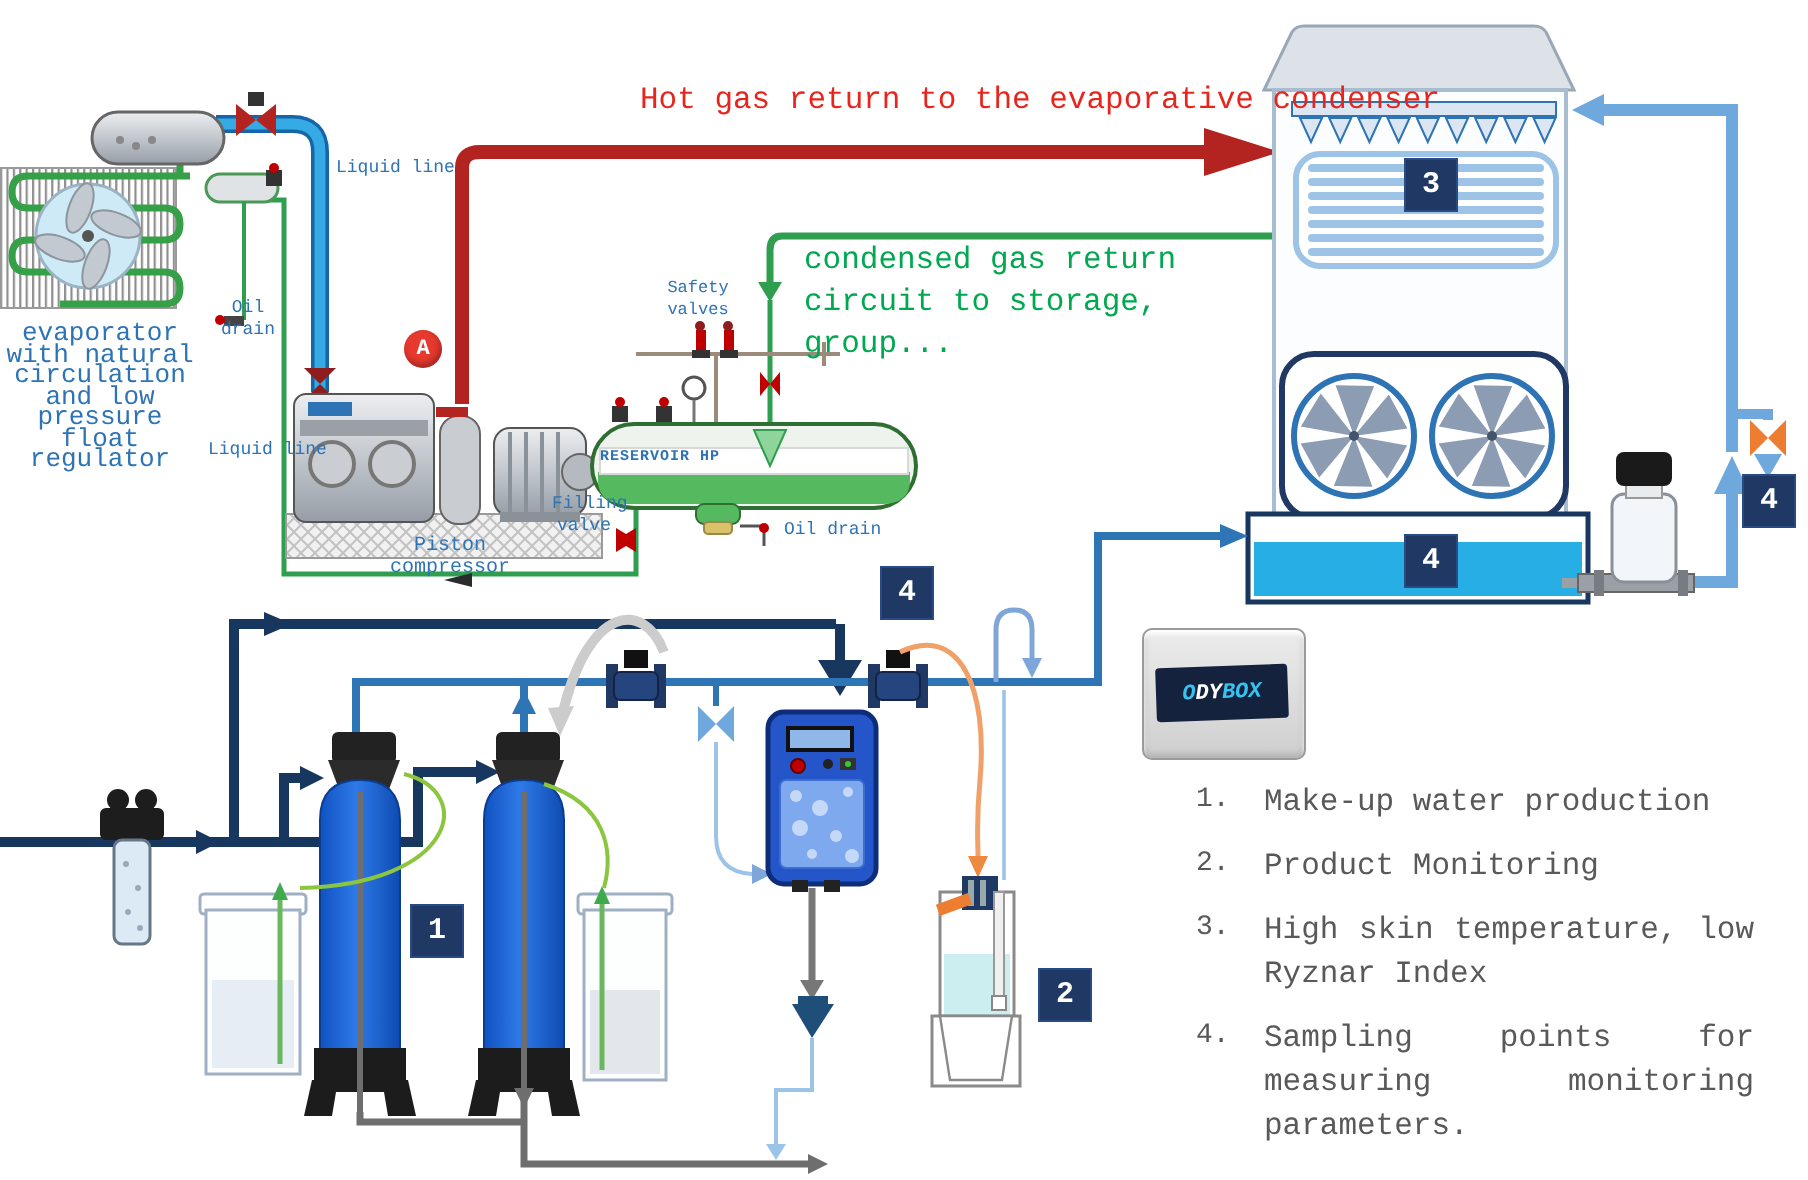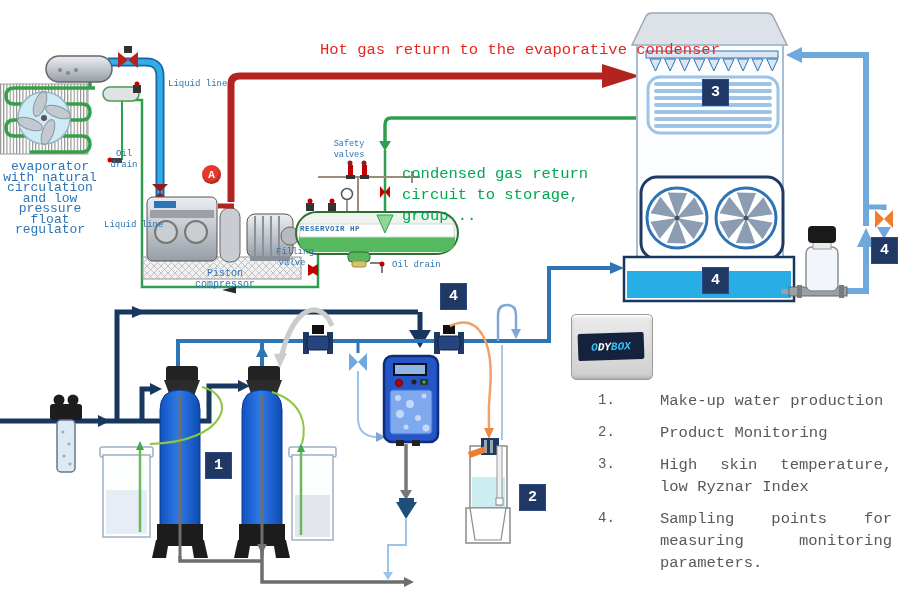--- a/index.html
+++ b/index.html
@@ -2,40 +2,40 @@
 <html><head>
 <meta charset="utf-8">
 <style>
   html,body{margin:0;padding:0;background:#fff;}
   #stage{position:relative;width:904px;height:590px;background:#fff;overflow:hidden;
          font-family:Liberation Mono, monospace;}
   #stage svg{position:absolute;left:0;top:0;}
   .lbl{position:absolute;color:#2E74B5;font-size:9px;line-height:11px;}
   .lbl.center{text-align:center;}
   .annot-red{position:absolute;left:320px;top:41px;color:#e8251d;font-size:15.5px;white-space:nowrap;}
-  .annot-green{position:absolute;left:402px;top:120px;width:210px;color:#00A850;font-size:15.5px;line-height:21px;margin-top:44px;}
+  .annot-green{position:absolute;left:402px;top:120px;width:210px;color:#00A850;font-size:15.5px;line-height:21px;}
   .badge{position:absolute;width:27px;height:27px;background:#1F3864;color:#fff;
          display:flex;align-items:center;justify-content:center;font-size:15px;font-weight:bold;
          box-shadow:inset 0 0 0 1px #2a4a85;}
   .badge-a{position:absolute;left:202px;top:165px;width:19px;height:19px;border-radius:50%;
            background:#e8392e;color:#fff;font-size:11px;font-weight:bold;display:flex;
            align-items:center;justify-content:center;box-shadow:inset -1px -2px 3px rgba(0,0,0,.3);}
   .res-band{position:absolute;left:300px;top:225px;width:155px;text-align:left;color:#2E74B5;
             font-size:7.5px;font-weight:bold;letter-spacing:.5px;}
   .odybox{position:absolute;left:571px;top:314px;width:80px;height:64px;border-radius:5px;
           background:linear-gradient(180deg,#ececec,#cfcfcf);border:1px solid #9a9a9a;
           box-shadow:inset 0 2px 2px #fff, inset 0 -2px 3px #b0b0b0;}
   .odystrip{position:absolute;left:6px;top:18px;width:66px;height:27px;background:#15223d;
             border-radius:2px;transform:rotate(-2deg);display:flex;align-items:center;
             justify-content:center;font-size:11px;font-weight:bold;font-style:italic;}
   .odystrip .c1{color:#35c4f0;} .odystrip .c2{color:#fff;} .odystrip .c3{color:#35c4f0;}
   .legend{position:absolute;left:598px;top:390px;width:294px;color:#595959;}
   .legend-item{display:flex;margin-bottom:10px;}
   .legend-num{flex:none;width:34px;font-size:14px;padding-top:2px;}
-  .legend-text{width:245px;font-size:15.5px;line-height:22px;text-align:justify;margin-left:28px;}
+  .legend-text{width:245px;font-size:15.5px;line-height:22px;text-align:justify;}
 </style>
 </head>
 <body>
 
 <div id="stage">
 <svg width="904" height="590" viewBox="0 0 904 590">
   <defs>
     <pattern id="fins" width="3.2" height="6" patternUnits="userSpaceOnUse">
       <rect width="3.2" height="6" fill="#ffffff"></rect>
           <rect width="1.1" height="6" fill="#8f8f8f"></rect>

